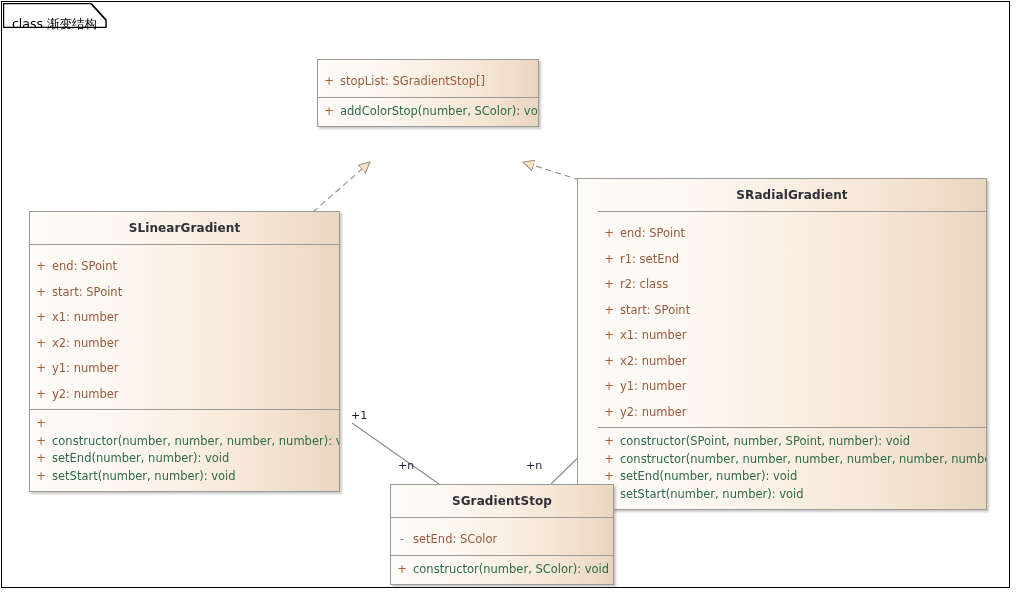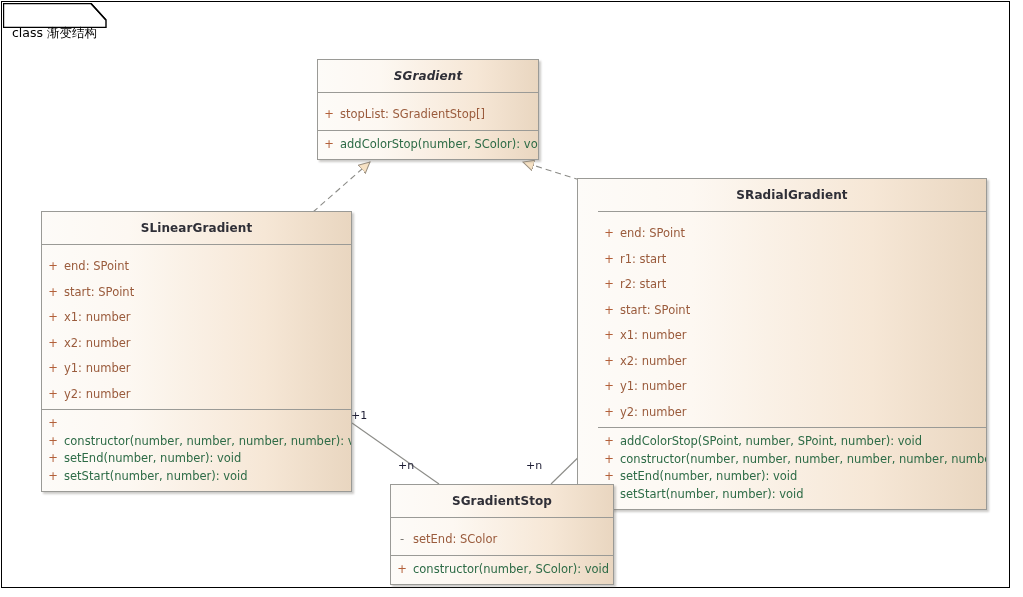--- a/index.html
+++ b/index.html
@@ -14,21 +14,21 @@
   }
   #frame-tab{
     position:absolute;left:1px;top:1px;height:25px;
     box-sizing:border-box;background:#fff;
     border-right:0;border-top:0;border-left:0;
   }
   #frame-tab .tab-shape{
     position:absolute;left:0;top:0;width:104px;height:25px;
   }
   #frame-title{
-    position:absolute;left:9px;top:20px;height:20px;line-height:20px;
+    position:absolute;left:9px;top:11px;height:20px;line-height:20px;
     font-size:12.5px;color:#000;white-space:nowrap;
     font-family:"DejaVu Sans","Liberation Sans",sans-serif;
   }
   
   .uml-class{
     position:absolute;box-sizing:border-box;
     border:1px solid #9a9a96;
     background:linear-gradient(to right,#fdfbf8 0%,#fdf8f2 28%,#f6e7d6 72%,#e9d6c0 100%);
     box-shadow:2px 2px 2px rgba(120,115,110,0.38);
     overflow:hidden;
@@ -103,36 +103,35 @@
       <path d="M589,443 L549,482" fill="none" stroke="#8c8c88" stroke-width="1.1"></path>
     </g>
   </svg>
 
   <div class="mult-label" style="left:349px;top:407px;">+1</div>
   <div class="mult-label" style="left:396px;top:457px;">+n</div>
   <div class="mult-label" style="left:524px;top:457px;">+n</div>
   <div class="mult-label" style="left:580px;top:444px;">+1</div>
 
   <div class="uml-class" style="left:315px;top:57px;width:222px;">
-    <div class="uml-header abstract">SGradient</div>
     <div class="uml-section">
       <div class="uml-row attr">
         <span class="vis plus">+</span>
         <span class="member">stopList: SGradientStop[]</span>
       </div>
     </div>
     <div class="uml-section">
       <div class="uml-row meth">
         <span class="vis plus">+</span>
         <span class="member">addColorStop(number, SColor): void</span>
       </div>
     </div>
   </div>
 
-  <div class="uml-class" style="left:39px;top:209px;width:311px;">
+  <div class="uml-class" style="left:27px;top:209px;width:311px;">
     <div class="uml-header">SLinearGradient</div>
     <div class="uml-section">
       <div class="uml-row attr">
         <span class="vis plus">+</span>
         <span class="member">end: SPoint</span>
       </div>
       <div class="uml-row attr">
         <span class="vis plus">+</span>
         <span class="member">start: SPoint</span>
       </div>
@@ -174,25 +173,25 @@
 
   <div class="uml-class" style="left:575px;top:176px;width:410px;padding-left:20px;">
     <div class="uml-header">SRadialGradient</div>
     <div class="uml-section">
       <div class="uml-row attr">
         <span class="vis plus">+</span>
         <span class="member">end: SPoint</span>
       </div>
       <div class="uml-row attr">
         <span class="vis plus">+</span>
-        <span class="member">r1: start</span>
-      </div>
-      <div class="uml-row attr">
-        <span class="vis plus">+</span>
-        <span class="member">r2: start</span>
+        <span class="member">r1: setEnd</span>
+      </div>
+      <div class="uml-row attr">
+        <span class="vis plus">+</span>
+        <span class="member">r2: class</span>
       </div>
       <div class="uml-row attr">
         <span class="vis plus">+</span>
         <span class="member">start: SPoint</span>
       </div>
       <div class="uml-row attr">
         <span class="vis plus">+</span>
         <span class="member">x1: number</span>
       </div>
       <div class="uml-row attr">
@@ -204,21 +203,21 @@
         <span class="member">y1: number</span>
       </div>
       <div class="uml-row attr">
         <span class="vis plus">+</span>
         <span class="member">y2: number</span>
       </div>
     </div>
     <div class="uml-section">
       <div class="uml-row meth">
         <span class="vis plus">+</span>
-        <span class="member">addColorStop(SPoint, number, SPoint, number): void</span>
+        <span class="member">constructor(SPoint, number, SPoint, number): void</span>
       </div>
       <div class="uml-row meth">
         <span class="vis plus">+</span>
         <span class="member">constructor(number, number, number, number, number, number): void</span>
       </div>
       <div class="uml-row meth">
         <span class="vis plus">+</span>
         <span class="member">setEnd(number, number): void</span>
       </div>
       <div class="uml-row meth">

